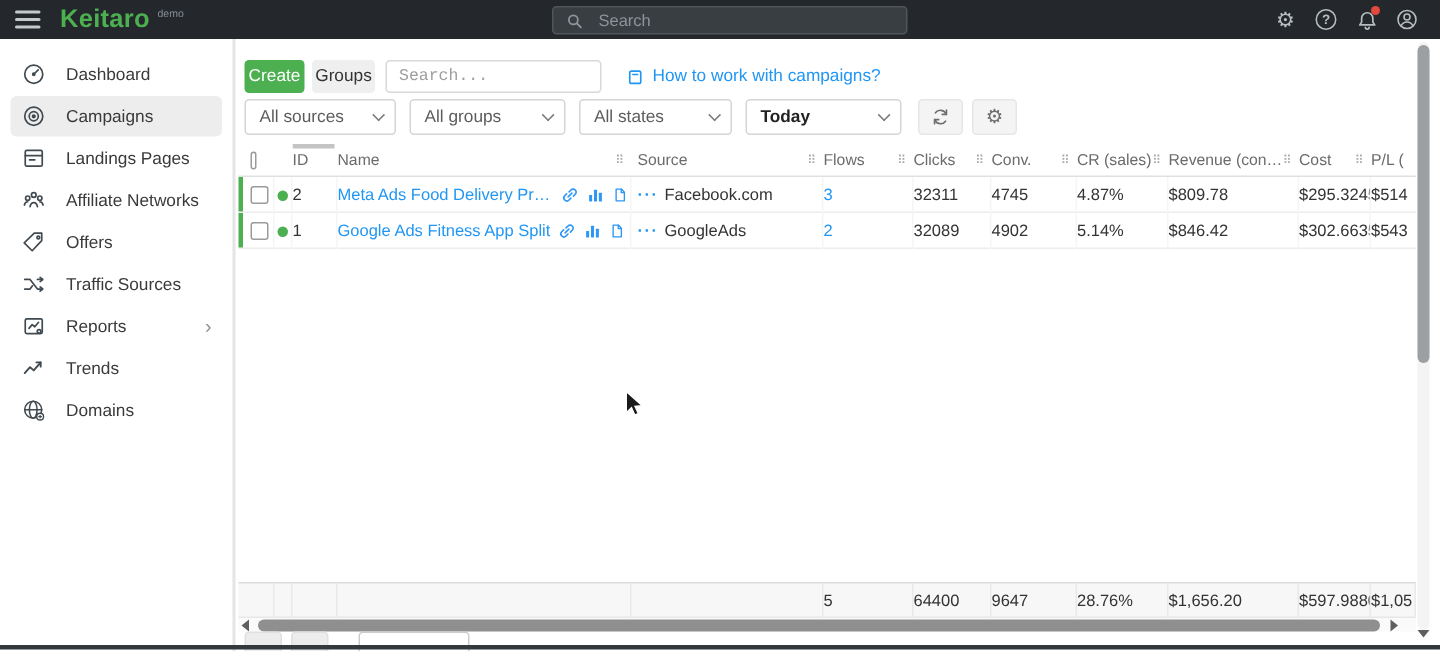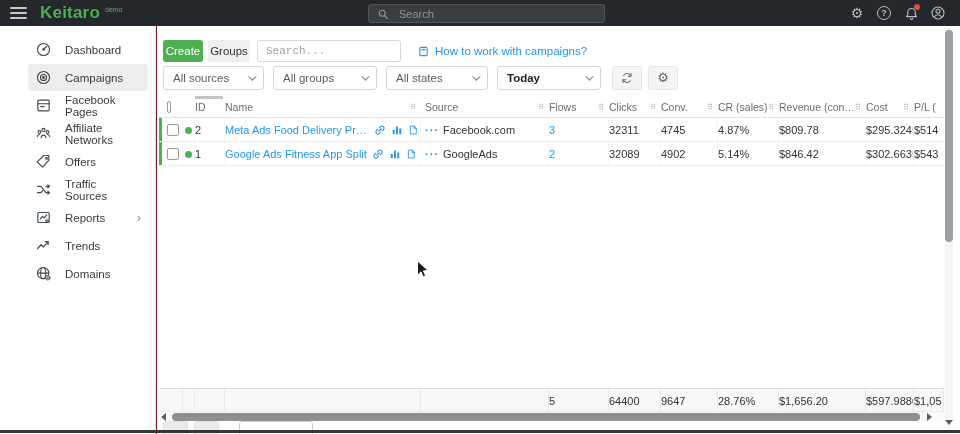--- a/index.html
+++ b/index.html
@@ -1,37 +1,37 @@
 <!DOCTYPE html>
 <html><head>
 <meta charset="utf-8">
 <style>
   * { box-sizing: border-box; margin: 0; padding: 0; }
   html,body { width: 960px; height: 434px; overflow: hidden; }
   body { font-family: "Liberation Sans", sans-serif; background: #fff; position: relative; }
-  .screen { position: absolute; inset: 0; width: 960px; height: 434px; overflow: hidden; background: #7f1d1d; }
+  .screen { position: absolute; inset: 0; width: 960px; height: 434px; overflow: hidden; background: #e5e5e5; }
 
   
   .topbar { position: absolute; left: 0; top: 0; width: 960px; height: 26px; background: #24282c; display: flex; align-items: center; z-index: 20; }
   .hamburger { margin-left: 10px; width: 17px; height: 12px; display: flex; flex-direction: column; justify-content: space-between; cursor: pointer; }
   .hamburger i { display: block; height: 2px; background: #c3c9cd; border-radius: 1px; }
   .logo { margin-left: 13px; display: flex; align-items: flex-start; cursor: pointer; }
   .logo-text { color: #4caf50; font-weight: bold; font-size: 17px; letter-spacing: 0.2px; line-height: 20px; }
   .logo-badge { color: #868e93; font-size: 7px; margin-left: 5px; margin-top: 3px; }
   .topsearch { position: absolute; left: 368px; top: 4px; width: 237px; height: 19px; background: #393e42; border: 1px solid #505559; border-radius: 3px; display: flex; align-items: center; padding: 0 8px; gap: 10px; }
   .topsearch input { flex: 1; background: transparent; border: none; outline: none; color: #cfd3d6; font-size: 11px; font-family: "Liberation Sans", sans-serif; }
   .topsearch input::placeholder { color: #8d9499; }
   .topicons { position: absolute; right: 14px; top: 0; height: 26px; display: flex; align-items: center; gap: 11px; }
   .topicon { position: relative; width: 16px; height: 16px; display: flex; align-items: center; justify-content: center; cursor: pointer; }
   .gear-glyph { font-size: 14px; color: #b7bdc1; line-height: 16px; }
   .help-circle { width: 14px; height: 14px; border: 1.4px solid #b7bdc1; border-radius: 50%; color: #b7bdc1; font-size: 9px; font-weight: bold; display: flex; align-items: center; justify-content: center; }
   .notif-dot { position: absolute; top: -1px; right: -1px; width: 6px; height: 6px; border-radius: 50%; background: #e5493d; }
 
   
-  .sidebar { position: absolute; left: 0; top: 26px; width: 156px; bottom: 0; background: #fff; border-right: 1px solid #e4e4e4; padding-top: 10px; z-index: 10; padding-left: 21px; }
+  .sidebar { position: absolute; left: 0; top: 26px; width: 156px; bottom: 0; background: #fff; border-right: 1px solid #e4e4e4; padding-top: 10px; z-index: 10; }
   .side-item { height: 27px; margin: 0 7px 1px 7px; padding: 0 7px; display: flex; align-items: center; gap: 13px; border-radius: 4px; font-size: 11.5px; color: #3a3a3a; cursor: pointer; }
   .side-item.active { background: #ededed; }
   .sicon { width: 17px; height: 17px; flex: 0 0 17px; display: flex; align-items: center; justify-content: center; }
   .side-chevron { margin-left: auto; color: #8f8f8f; font-size: 13px; line-height: 10px; }
 
   
   .main { position: absolute; left: 157px; top: 26px; right: 0; bottom: 0; background: #fff; }
 
   .toolbar { position: absolute; left: 6px; top: 14px; display: flex; align-items: center; }
   .btn { height: 22px; border: none; border-radius: 3px; font-size: 11.5px; font-family: "Liberation Sans", sans-serif; cursor: pointer; }
@@ -167,21 +167,21 @@
         </span>
       <span>Campaigns</span>
     </div>
     <div class="side-item">
       <span class="sicon">
           <svg class="stroke-ic" width="17" height="17" viewBox="0 0 24 24" stroke="#404a50" stroke-width="1.6">
             <rect x="4" y="4.5" width="16" height="15" rx="1.5"></rect>
             <path d="M4 9.5h16M8 13.5h5"></path>
           </svg>
         </span>
-      <span>Facebook Pages</span>
+      <span>Landings Pages</span>
     </div>
     <div class="side-item">
       <span class="sicon">
           <svg class="stroke-ic" width="17" height="17" viewBox="0 0 24 24" stroke="#404a50" stroke-width="1.6">
             <circle cx="12" cy="7" r="2.2"></circle>
             <circle cx="6.3" cy="10" r="2"></circle>
             <circle cx="17.7" cy="10" r="2"></circle>
             <path d="M8.5 18c.5-2.6 2-3.8 3.5-3.8s3 1.2 3.5 3.8M3.2 16.5c.4-2 1.6-3.1 3.1-3.1M20.8 16.5c-.4-2-1.6-3.1-3.1-3.1"></path>
           </svg>
         </span>

